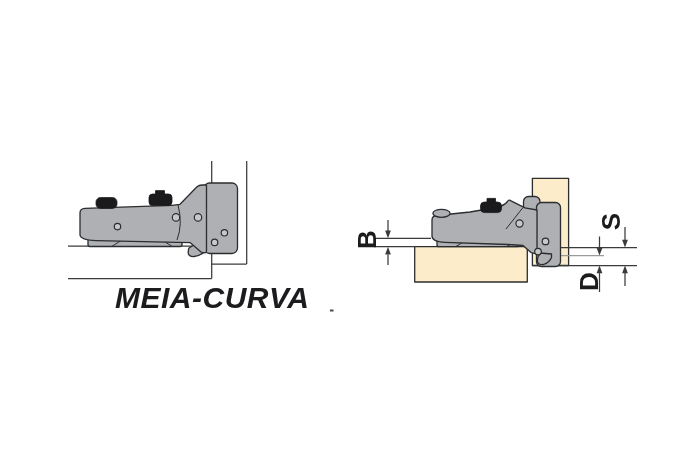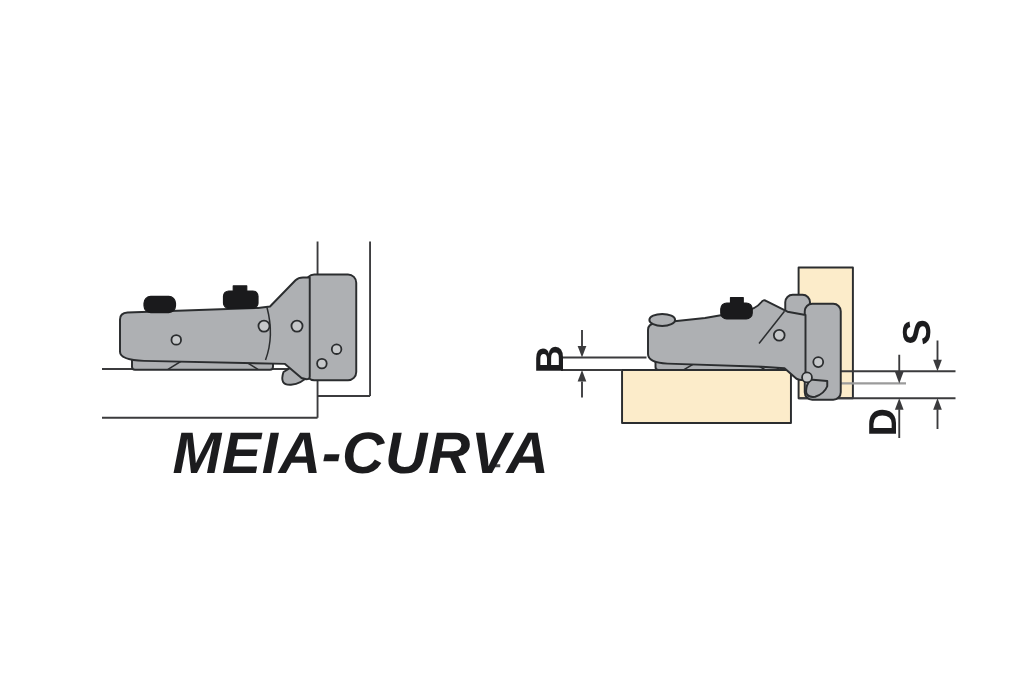--- a/index.html
+++ b/index.html
@@ -5,21 +5,21 @@
   html,body{margin:0;padding:0;background:#fff;}
   .stage{
     position:relative;width:683px;height:459px;
     background:var(--background,#ffffff);overflow:hidden;
     font-family:"Liberation Sans",sans-serif;
   }
   .stage svg{position:absolute;left:0;top:0;}
   .caption{
     position:absolute;left:115px;top:281px;
     font-family:"Liberation Sans",sans-serif;
-    font-style:italic;font-weight:bold;font-size:39px;letter-spacing:.5px;
+    font-style:italic;font-weight:bold;font-size:30px;letter-spacing:.5px;
     color:var(--text,#1c1c1e);white-space:nowrap;
   }
   .metal{fill:var(--metal,#aeb0b3);stroke:var(--outline,#2b2d2f);stroke-width:1.3;stroke-linejoin:round;}
   .wood{fill:var(--wood,#fcecca);stroke:var(--outline,#2b2d2f);stroke-width:1.3;stroke-linejoin:round;}
   .screw{fill:var(--screw,#1a1a1c);stroke:var(--screw,#1a1a1c);stroke-width:.8;stroke-linejoin:round;}
   .hole{fill:var(--metal_light,#c6c8ca);stroke:var(--outline,#2b2d2f);stroke-width:1.2;}
   .ln{stroke:var(--line,#3b3b3d);stroke-width:1.25;fill:none;}
   .refgray{stroke:var(--ref_gray,#9b9b9b);stroke-width:1.4;fill:none;}
   .detail{stroke:var(--outline,#2b2d2f);stroke-width:1;fill:none;}
   .dim{stroke:var(--line,#3b3b3d);stroke-width:1.25;fill:none;}

